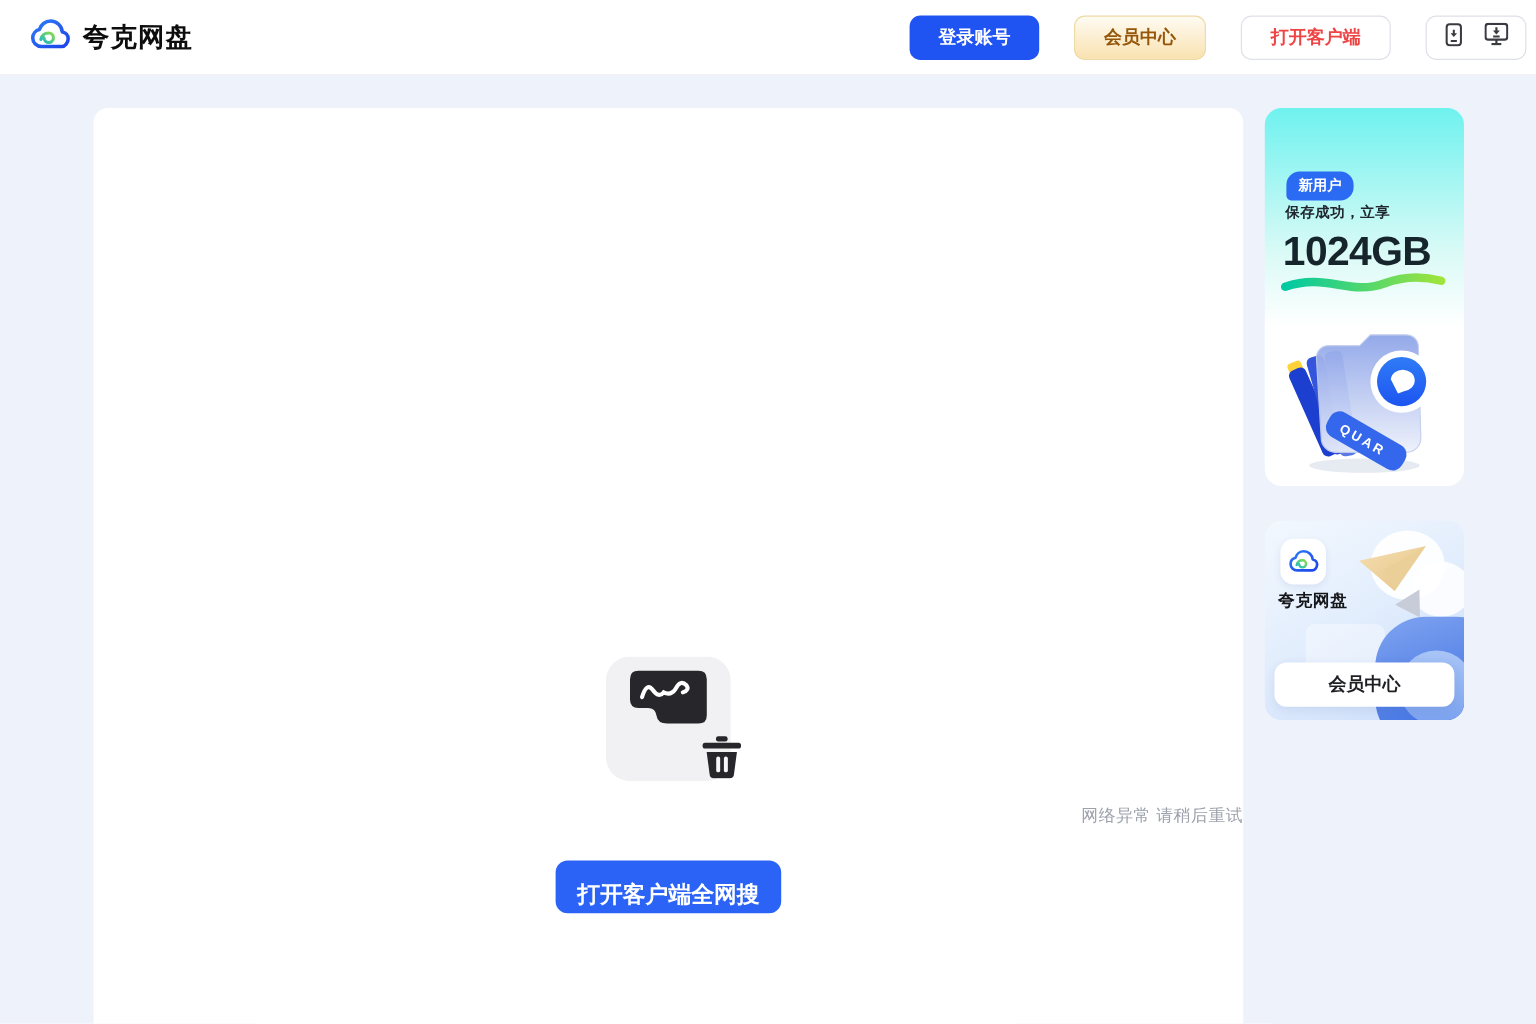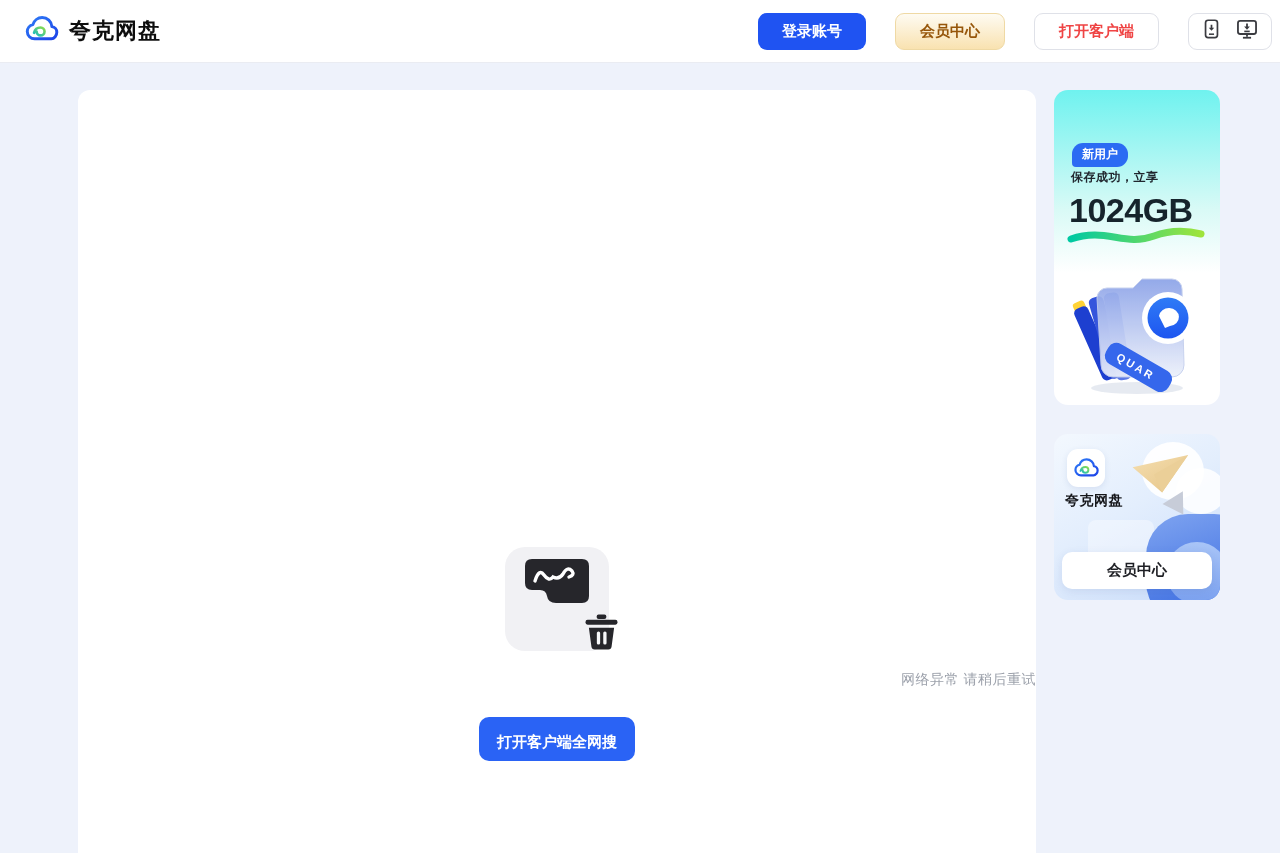--- a/index.html
+++ b/index.html
@@ -46,21 +46,21 @@
   }
   .error-icon-wrap { position: absolute; left: 427px; top: 457px; width: 104px; height: 104px; }
   .error-trash { position: absolute; right: -9px; bottom: -3px; }
   .error-message {
     position: absolute; left: 0; top: 581px; width: 100%;
     text-align: right; font-size: 14px; color: #9CA1AB; letter-spacing: .5px;
   }
   .error-action {
     position: absolute; left: 50%; top: 627px; transform: translateX(-50%);
     height: 44px; padding: 16px 18px; border-radius: 10px; border: none; cursor: pointer;
-    background: #2A63F5; color: #fff; font-family: inherit; font-size: 15px; font-weight: 700;
+    background: #2A63F5; color: #fff; font-family: inherit; font-size: 19px; font-weight: 700;
     white-space: nowrap;
   }
 
   
   .promo1 {
     position: absolute; left: 1054px; top: 90px; width: 166px; height: 315px;
     border-radius: 14px; overflow: hidden;
     background: linear-gradient(180deg, #6FF2EF 0%, #D9FAF6 38%, #FFFFFF 58%);
   }
   .promo1-badge {

